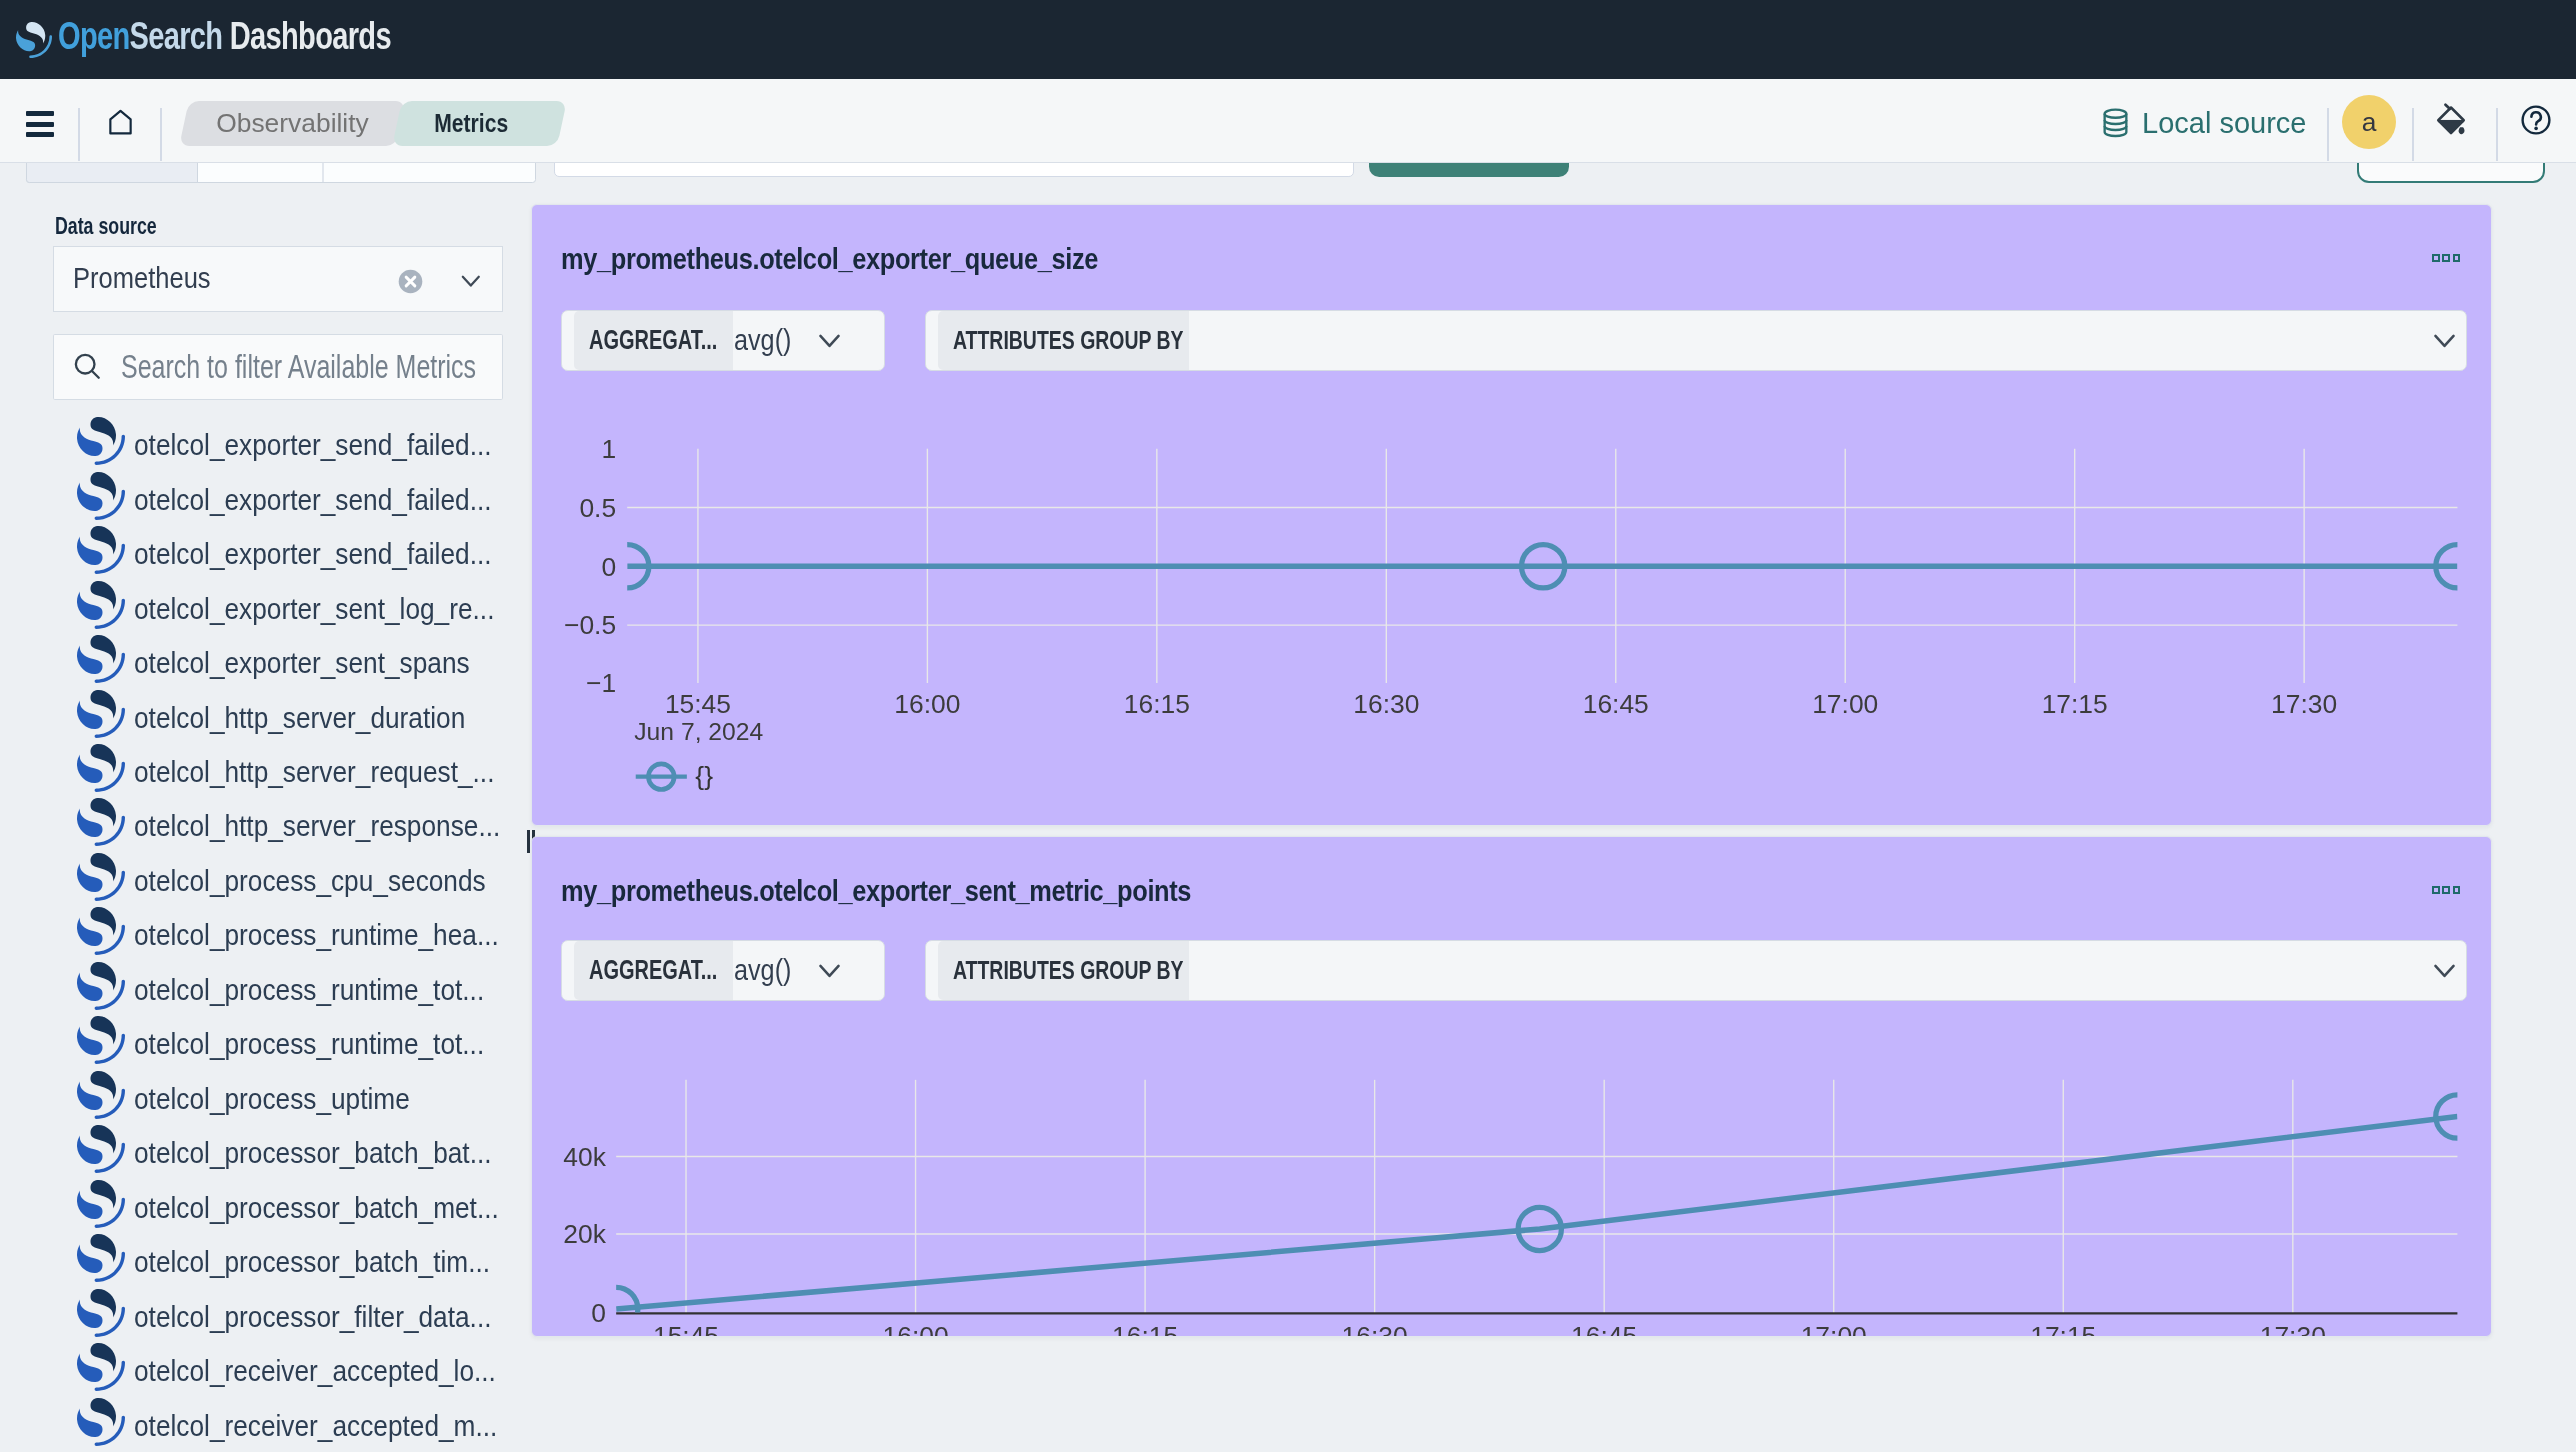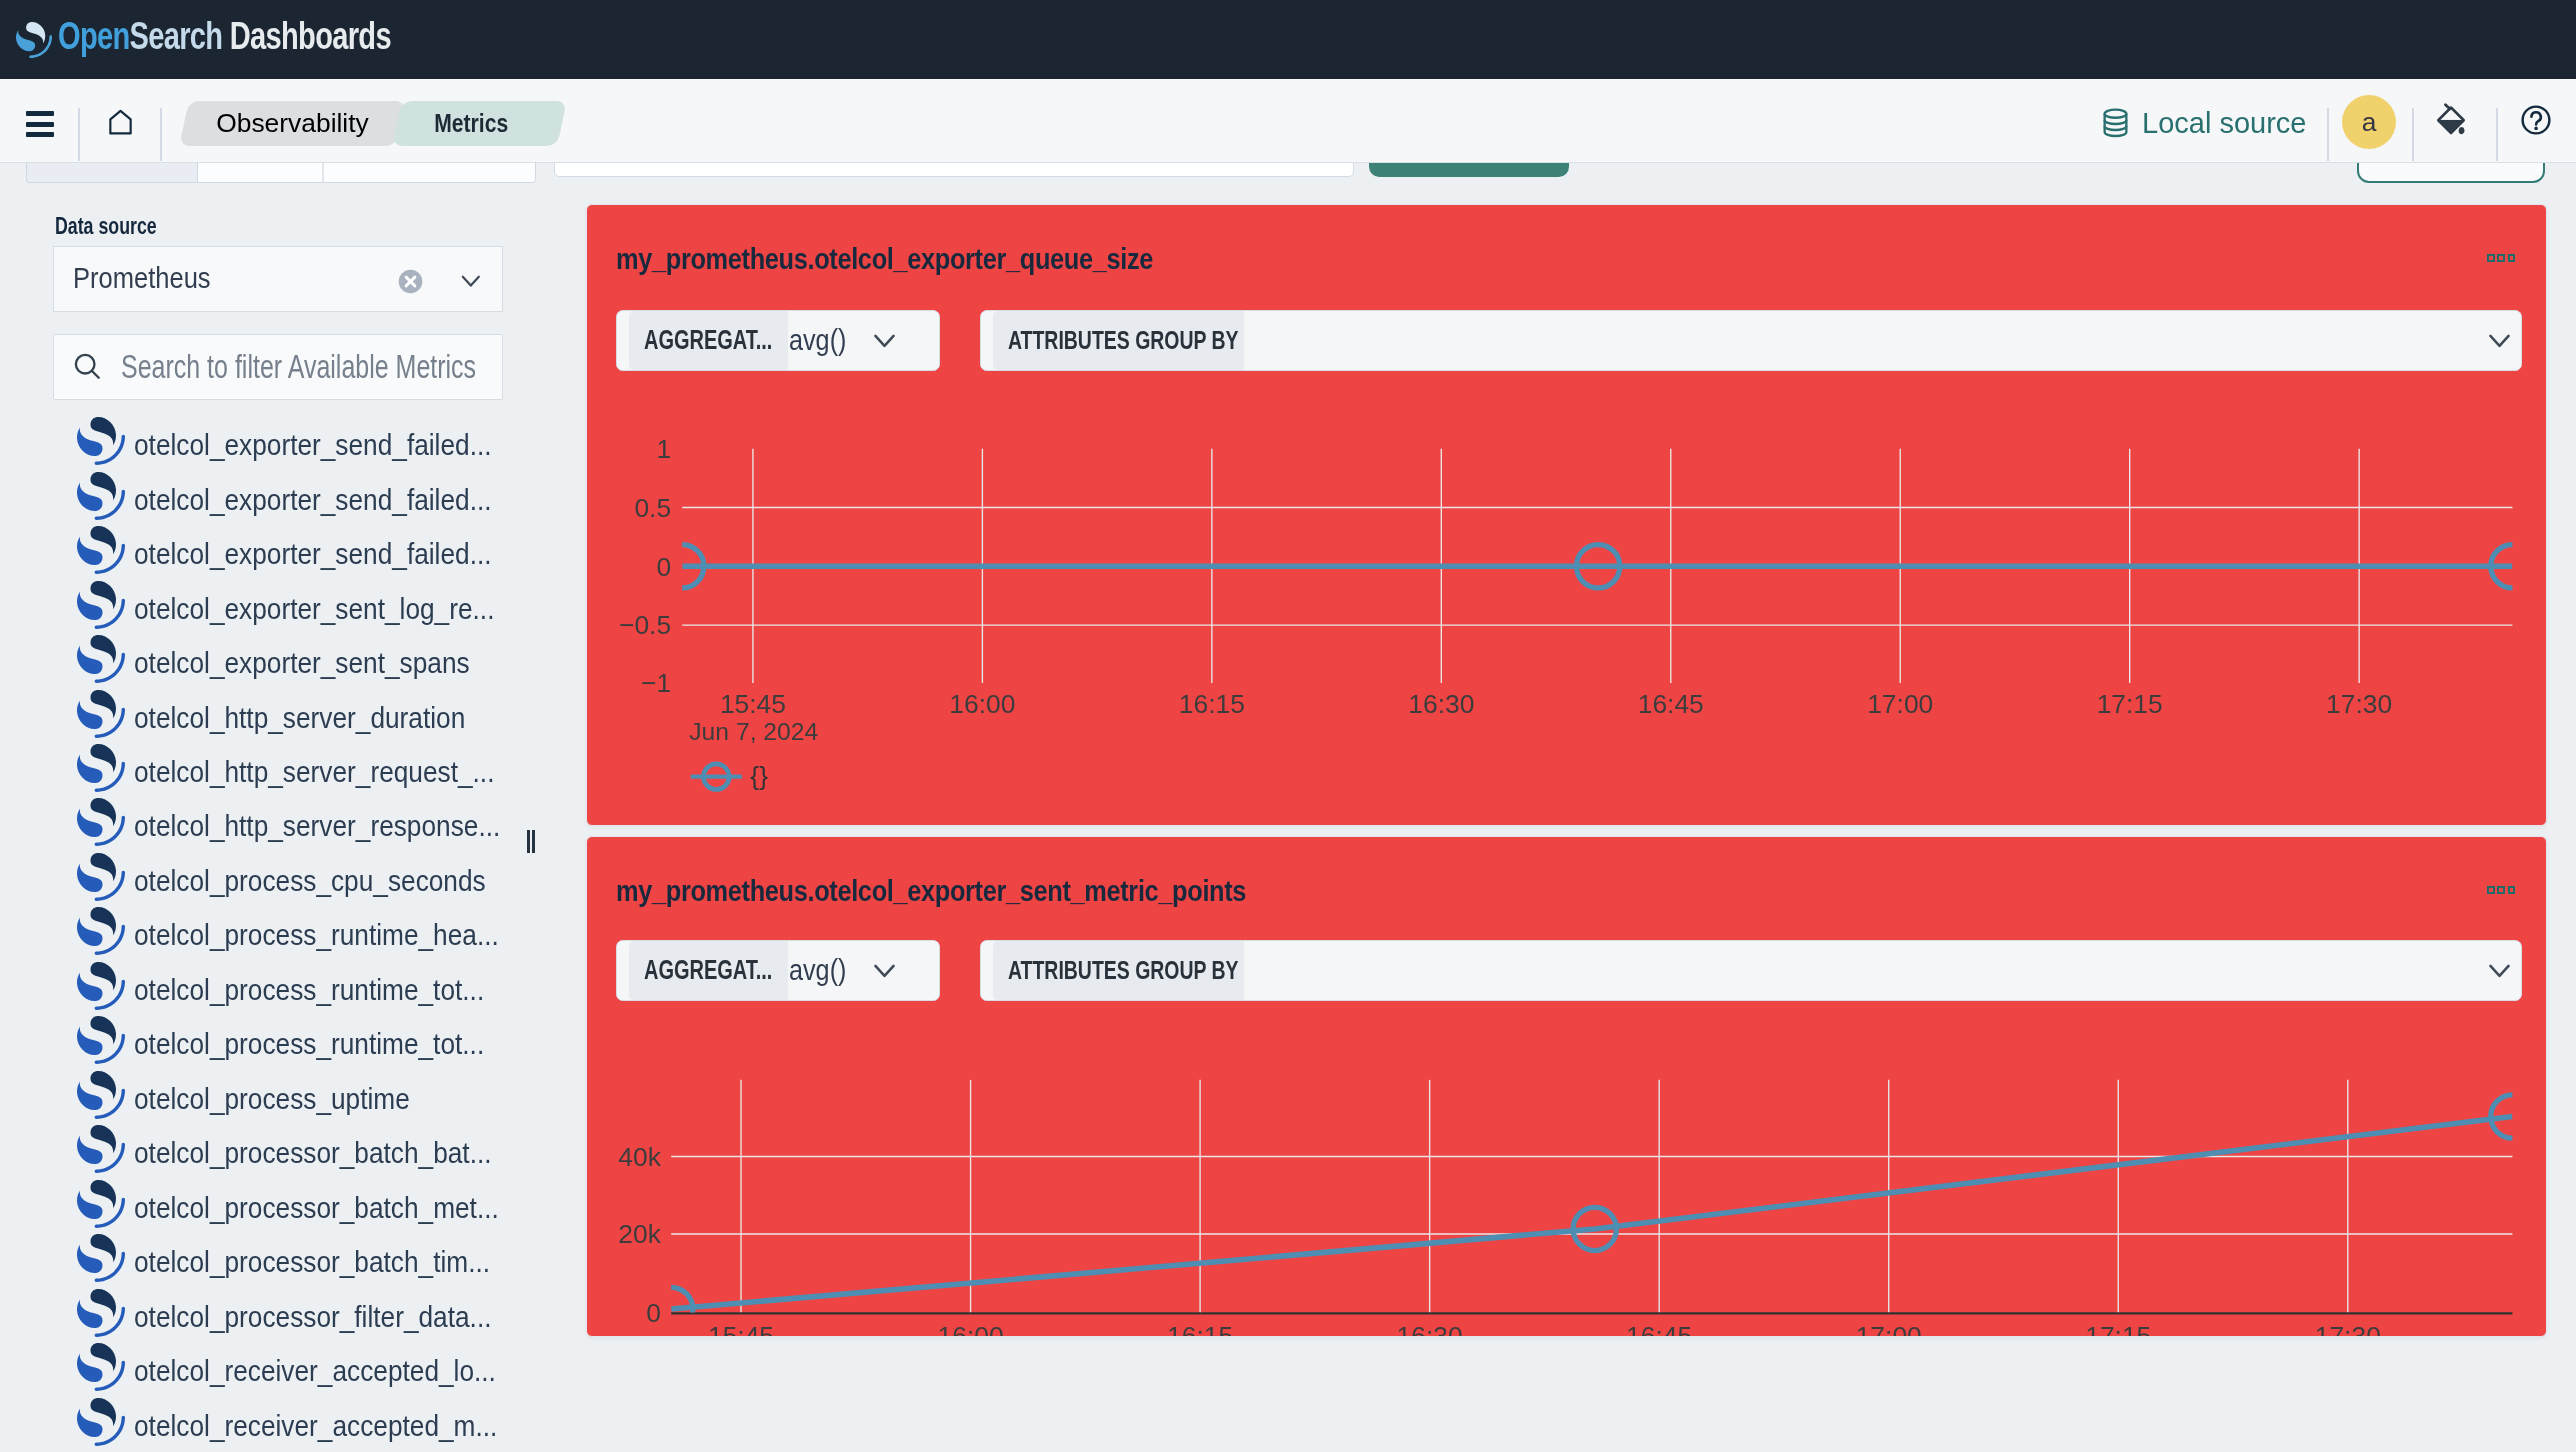--- a/index.html
+++ b/index.html
@@ -30,21 +30,21 @@
   #dsselect .val span { transform:scaleX(0.88); transform-origin:0 50%; display:inline-block; }
   #metricsearch { position:absolute; left:53px; top:334px; width:450px; height:66px; background:#f9fafb; border:1.7px solid #d5dce4; border-radius:1.7px; }
   #metricsearch .ph { position:absolute; left:67px; top:0; font-size:34px; color:#75808c; line-height:63px; }
   #metricsearch .ph span { transform:scaleX(0.735); transform-origin:0 50%; display:inline-block; white-space:nowrap; }
   .mrow { position:absolute; left:77px; height:55px; }
   .mrow svg { position:absolute; left:0; top:0px; }
   .mrow .t { position:absolute; left:57px; top:0; font-size:30px; color:#2c3d52; line-height:55px; white-space:nowrap; transform:scaleX(0.875); transform-origin:0 50%; }
   
   #rhandle b { position:absolute; width:2.6px; height:23px; background:#26323f; }
   
-  .panel { position:absolute; left:586px; width:1961px; background:#ef4444; border:0.9px solid #e2e7ed; border-radius:6px; box-shadow:0 1.7px 4.3px rgba(20,30,40,0.05); overflow:hidden; }
+  .panel { position:absolute; left:531px; width:1961px; background:#c4b5fd; border:0.9px solid #e2e7ed; border-radius:6px; box-shadow:0 1.7px 4.3px rgba(20,30,40,0.05); overflow:hidden; }
   .ptitle { position:absolute; left:29px; font-size:29px; font-weight:bold; color:#19293d; transform:scaleX(0.875); transform-origin:0 0; white-space:nowrap; letter-spacing:-0.4px; }
   .dots { position:absolute; left:1900px; }
   .dots b { position:absolute; top:0; width:7.7px; height:7.7px; border:2.1px solid #206a6a; }
   .fctl { position:absolute; height:61px; border:1.7px solid #d6dce4; border-radius:6.8px; background:#f4f6f8; }
   .fctl .lab { position:absolute; left:0; top:0; bottom:0; background:#e7eaee; border-radius:5.1px 0 0 5.1px;margin-left:12px; }
   .fctl .lab span { position:absolute; top:0; left:15.3px; font-weight:bold; font-size:27px; color:#29313b; line-height:58px; white-space:nowrap; transform:scaleX(0.74); transform-origin:0 50%; display:inline-block; }
   .fctl .attl span { font-size:25.6px; transform:scaleX(0.76); }
   .fctl .val { position:absolute; top:0; font-size:30px; color:#323e4f; line-height:58px; }
   .fctl .val span{ transform:scaleX(0.84); transform-origin:0 50%; display:inline-block; }
   .caret { stroke:#3f4a56; stroke-width:1.4; fill:none; stroke-linecap:round; stroke-linejoin:round; }
@@ -68,21 +68,21 @@
       <div style="top:43px"></div>
       <div style="top:53px"></div>
   </div>
   <div class="vdiv" style="left:78px"></div>
   <svg width="29" height="29" style="position:absolute;left:106px;top:29px" viewBox="0 0 16 16">
     <path d="M2.4 6.3 L8 1.6 L13.6 6.3 V14 H2.4 Z" fill="none" stroke="#13293d" stroke-width="1.2" stroke-linejoin="round"></path>
   </svg>
   <div class="vdiv" style="left:160px"></div>
   <div class="crumb" style="left:184px;width:217px">
     <div class="bg" style="background:#dcdee2"></div>
-    <div class="tx" style="color:#000000"><span>Observability</span></div>
+    <div class="tx" style="color:#737373"><span>Observability</span></div>
   </div>
   <div class="crumb" style="left:397px;width:165px">
     <div class="bg" style="background:#cfe2df"></div>
     <div class="tx" style="color:#1c2b35;font-weight:bold;left:-8.5px"><span style="transform:scaleX(0.8)">Metrics</span></div>
   </div>
 
   <svg width="31" height="32" style="position:absolute;left:2100px;top:28px" viewBox="0 0 16 16">
     <g fill="none" stroke="#2a6f6f" stroke-width="1.2">
       <ellipse cx="8" cy="3.2" rx="5.6" ry="2.1"></ellipse>
       <path d="M2.4 3.2 v9.4 c0 1.2 2.5 2.1 5.6 2.1 s5.6-.9 5.6-2.1 V3.2"></path>

